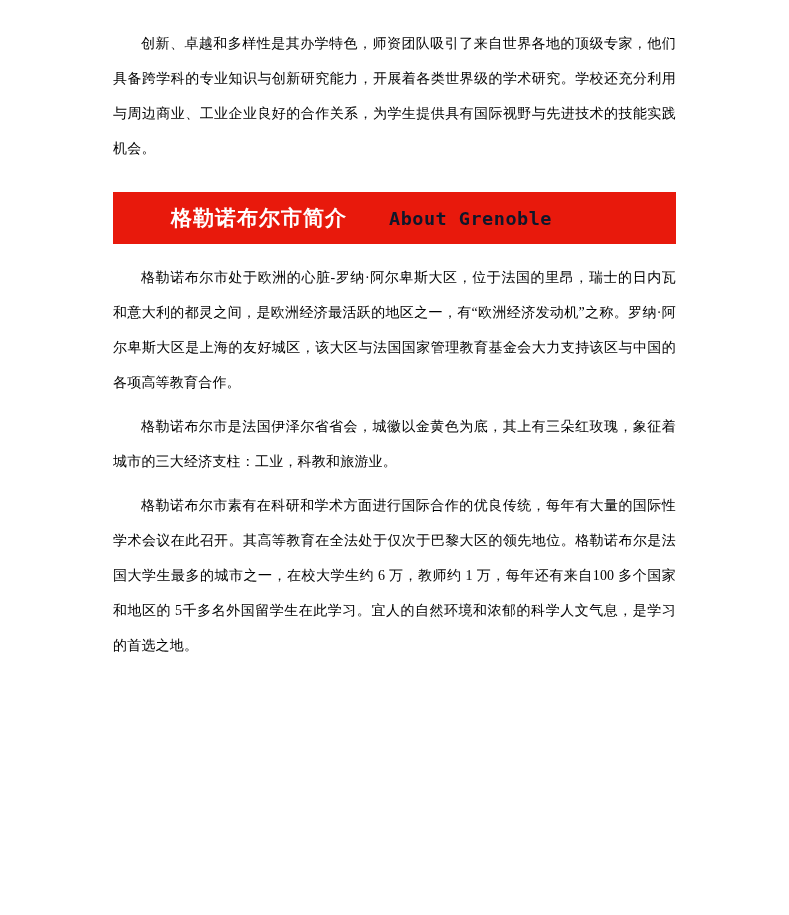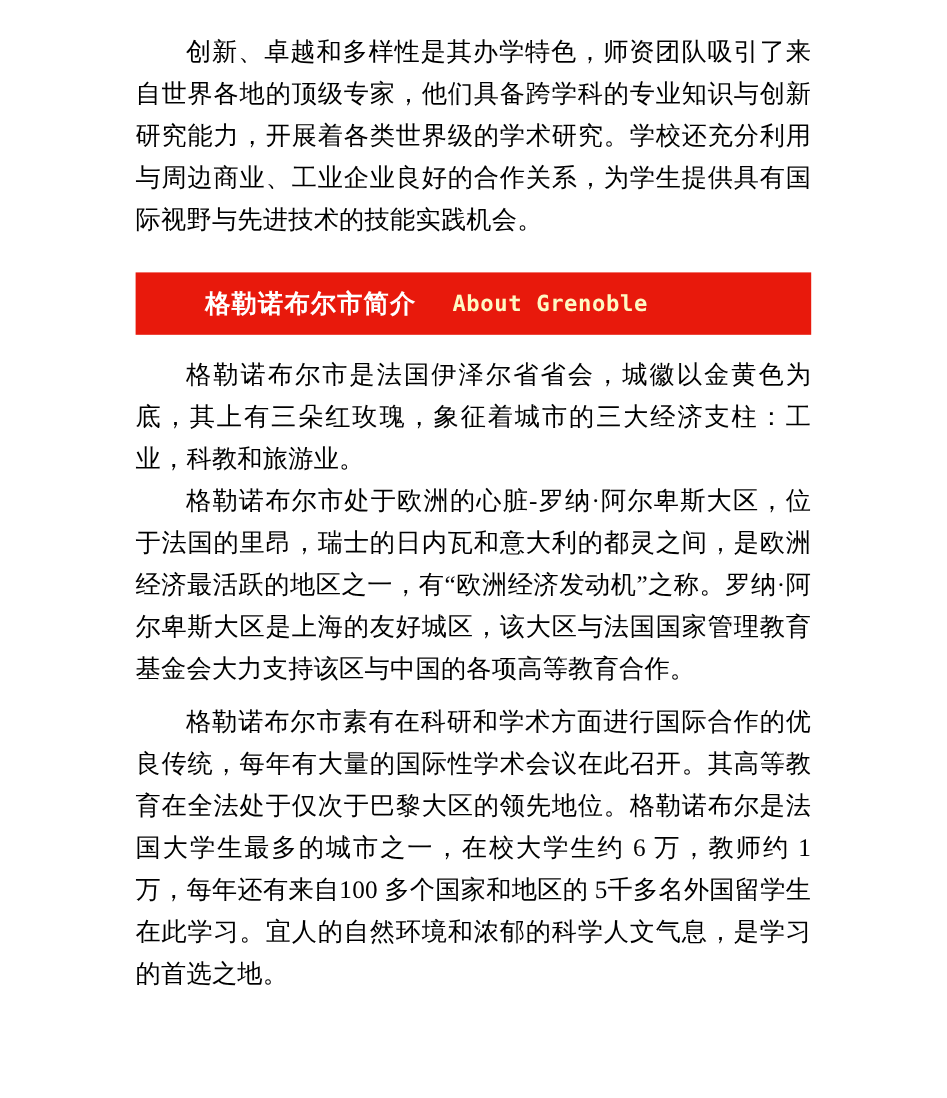--- a/index.html
+++ b/index.html
@@ -15,21 +15,21 @@
     overflow: hidden;
   }
   .page {
     position: relative;
     width: 789px;
     height: 915px;
     box-sizing: border-box;
     padding: 26px 113px 0 113px;
   }
   .para {
-    font-size: 21px;
+    font-size: 14px;
     line-height: 35px;
     text-align: justify;
     text-justify: inter-ideograph;
     margin: 0;
     letter-spacing: 0.2px;
   }
   .para.indent {
     text-indent: 2em;
   }
   .bold {
@@ -45,26 +45,26 @@
     padding-left: 58px;
   }
   .banner-cn {
     color: #ffffff;
     font-size: 21px;
     font-weight: bold;
     font-family: Liberation Serif, serif;
     letter-spacing: 1px;
   }
   .banner-en {
-    color: #fef9c3;
+    color: #0f172a;
     font-size: 18.5px;
     font-weight: bold;
     font-family: "DejaVu Sans Mono", monospace;
     letter-spacing: 0.5px;
-    margin-left: 30px;
+    margin-left: 42px;
   }
   .block-gap-top {
     margin-top: 9px;
   }
   .s1 { margin-top: 0; }
 </style>
 </head>
 <body>
 
 <div class="page">
@@ -72,18 +72,18 @@
   <div>
     <p class="para indent s1"><span>创新、卓越和多样性是其办学特色，师资团队吸引了来自世界各地的顶级专家，他们具备跨学科的专业知识与创新研究能力，开展着各类世界级的学术研究。学校还充分利用与周边商业、工业企业良好的合作关系，为学生提供具有国际视野与先进技术的技能实践机会。</span></p>
   </div>
 
   <div class="banner">
     <span class="banner-cn">格勒诺布尔市简介</span>
     <span class="banner-en">About Grenoble</span>
   </div>
 
   <div>
+    <p class="para indent"><span>格勒诺布尔市处于欧洲的心脏-罗纳·阿尔卑斯大区，位于法国的里昂，瑞士的日内瓦和意大利的都灵之间，是欧洲经济最活跃的地区之一，有“欧洲经济发动机”之称。罗纳·阿尔卑斯大区是上海的友好城区，该大区与法国国家管理教育基金会大力支持该区与中国的各项高等教育合作。</span></p>
     <p class="para indent block-gap-top"><span>格勒诺布尔市是法国伊泽尔省省会，城徽以金黄色为底，其上有三朵红玫瑰，象征着城市的三大经济支柱：工业，科教和旅游业。</span></p>
-    <p class="para indent"><span>格勒诺布尔市处于欧洲的心脏-罗纳·阿尔卑斯大区，位于法国的里昂，瑞士的日内瓦和意大利的都灵之间，是欧洲经济最活跃的地区之一，有“欧洲经济发动机”之称。罗纳·阿尔卑斯大区是上海的友好城区，该大区与法国国家管理教育基金会大力支持该区与中国的各项高等教育合作。</span></p>
     <p class="para indent block-gap-top"><span>格勒诺布尔市素有在科研和学术方面进行国际合作的优良传统，每年有大量的国际性学术会议在此召开。其高等教育在全法处于仅次于巴黎大区的领先地位。格勒诺布尔是法国大学生最多的城市之一，在校大学生约 6 万，教师约 1 万，每年还有来自100 多个国家和地区的 5千多名外国留学生在此学习。宜人的自然环境和浓郁的科学人文气息，是学习的首选之地。</span></p>
   </div>
 
 </div>
 
 </body></html>

